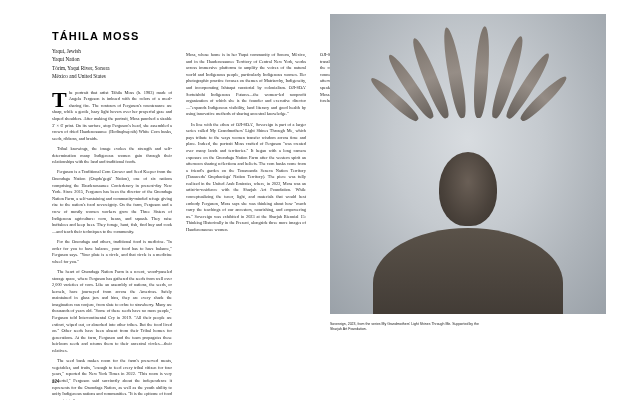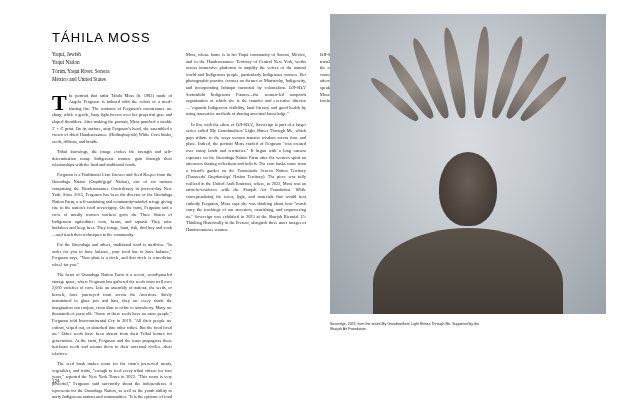--- a/index.html
+++ b/index.html
@@ -22,22 +22,22 @@
   }
   
   .left-col {
     position: absolute;
     left: 52px;
     top: 30px;
     width: 120px;
   }
   .artist-name {
     font-family: "Liberation Sans", sans-serif;
-    font-weight: normal;
-    font-size: 13px;
+    font-weight: bold;
+    font-size: 11px;
     letter-spacing: 1.1px;
     color: #000;
     margin: 0 0 5px 0;
   }
   .affiliations {
     font-size: 5.2px;
     line-height: 1.62;
     color: #111;
     margin: 0 0 9px 0;
   }

